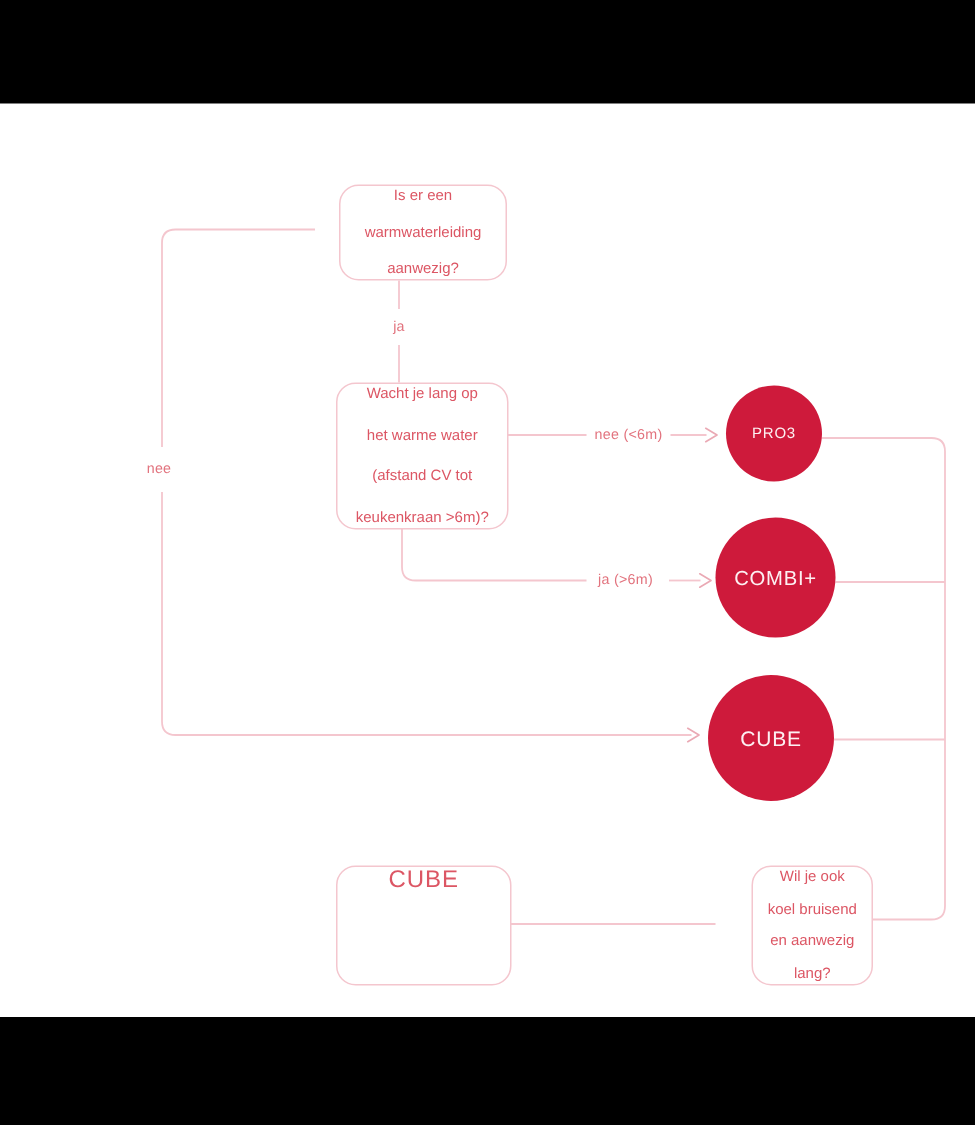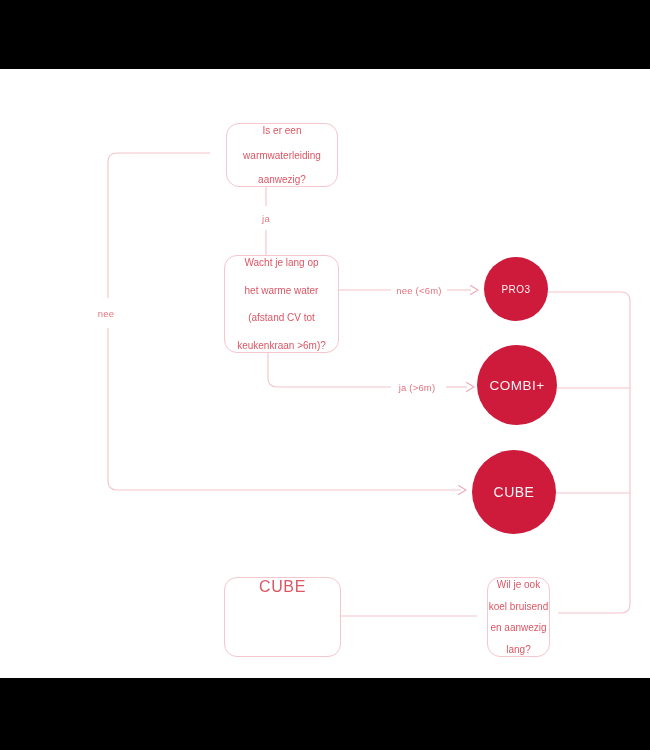--- a/index.html
+++ b/index.html
@@ -77,21 +77,21 @@
     <div class="qline">aanwezig?</div>
   </div>
 
   <div class="qbox" style="left:208px;top:255px;width:115px;height:98px;">
     <div class="qline">Wacht je lang op</div>
     <div class="qline">het warme water</div>
     <div class="qline">(afstand CV tot</div>
     <div class="qline">keukenkraan &gt;6m)?</div>
   </div>
 
-  <div class="qbox" style="left:471px;top:577px;width:63px;height:80px;">
+  <div class="qbox" style="left:485px;top:577px;width:81px;height:80px;">
     <div class="qline">Wil je ook</div>
     <div class="qline">koel bruisend</div>
     <div class="qline">en aanwezig</div>
     <div class="qline">lang?</div>
   </div>
 
   <div class="qbox product-box" style="left:208px;top:577px;width:117px;height:80px;">
     <div class="qline">CUBE</div>
   </div>
 

